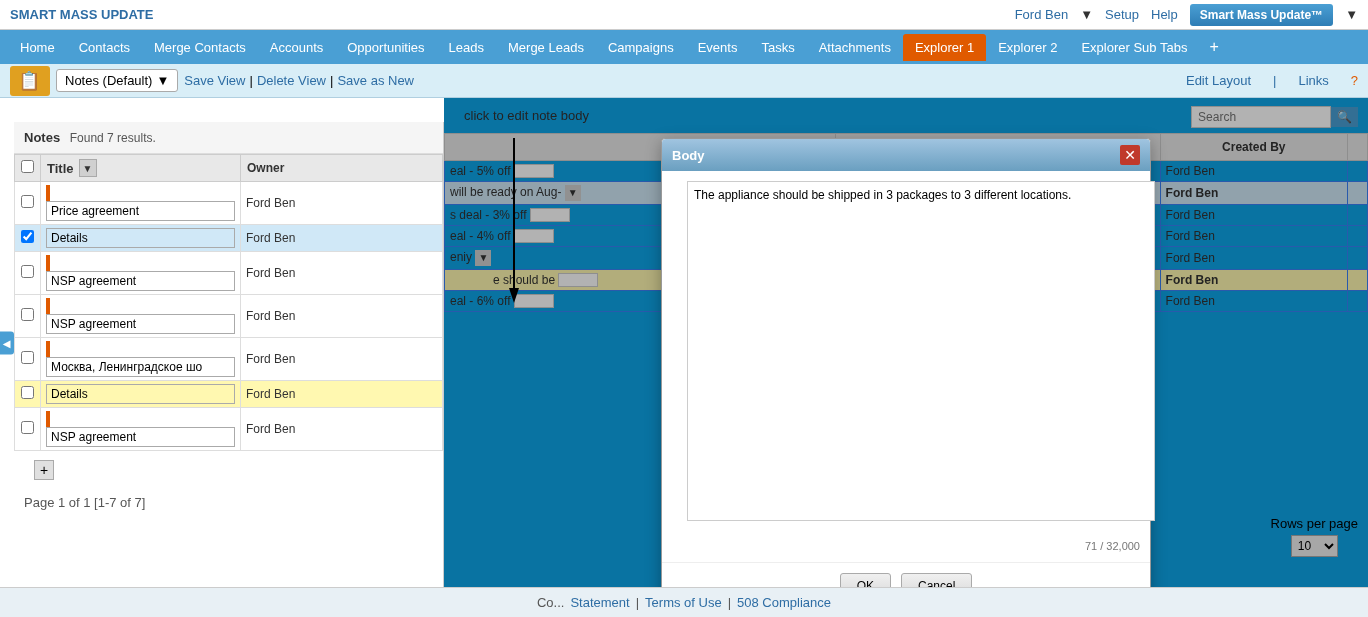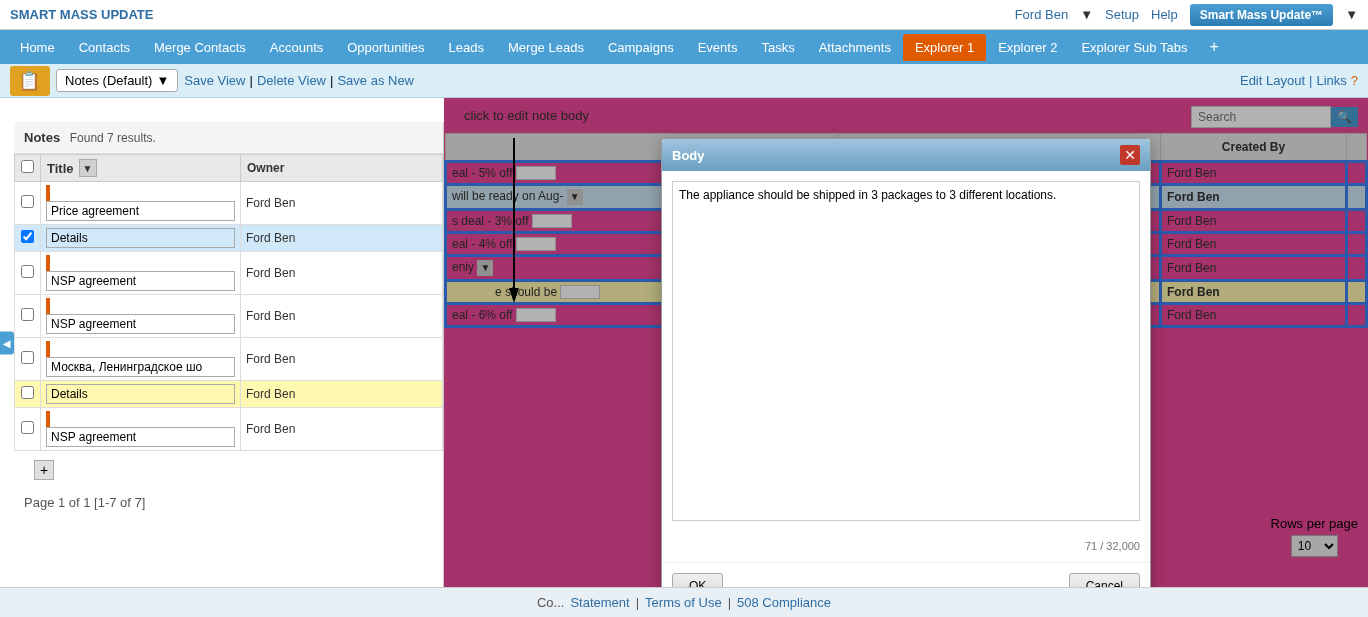--- a/index.html
+++ b/index.html
@@ -65,21 +65,21 @@
       border-bottom: 1px solid #b0cfe0;
     }
     .sub-bar-left { display: flex; align-items: center; gap: 6px; }
     .notes-dropdown {
       display: flex; align-items: center; gap: 4px;
       border: 1px solid #aaa; background: #fff;
       padding: 3px 8px; border-radius: 3px; cursor: pointer;
     }
     .sub-bar-links { display: flex; gap: 4px; font-size: 12px; }
     .sub-bar-links a { color: #2e6da4; text-decoration: none; cursor: pointer; }
-    .sub-bar-right { display: flex; align-items: center; gap: 4px; font-size: 12px; color: #2e6da4; cursor: pointer; }
+    .sub-bar-right { display: flex; align-items: center; gap: 22px; font-size: 12px; color: #2e6da4; cursor: pointer; }
 
     
     .content-area {
       display: flex;
       height: calc(617px - 30px - 34px - 34px - 30px);
       position: relative;
       background: #fff;
     }
 
     
@@ -166,21 +166,21 @@
 
     .pagination {
       padding: 6px 10px;
       font-size: 12px;
       color: #555;
     }
 
     
     .right-panel {
       flex: 1;
-      background: #ec4899;
+      background: #0ea5e9;
       position: relative;
       overflow: hidden;
     }
 
     .edit-note-hint {
       position: absolute;
       top: 10px;
       left: 20px;
       font-size: 13px;
       color: #333;
@@ -226,21 +226,21 @@
     .right-table { width: 100%; border-collapse: collapse; }
     .right-table th {
       background: #e8e8e8;
       border: 1px solid #ccc;
       padding: 4px 6px;
       font-size: 12px;
       color: #333;
       white-space: nowrap;
     }
     .right-table td {
-      border: 3px solid #3b82f6;
+      border: 1px solid #3b82f6;
       padding: 3px 5px;
       font-size: 12px;
       color: #333;
       white-space: nowrap;
     }
     .right-table tr.highlight { background: #d0e8f7; }
     .right-table tr.yellow { background: #fff8b0; }
 
     .rows-per-page {
       position: absolute;
@@ -323,33 +323,34 @@
     }
 
     .modal-textarea {
       width: 100%;
       height: 340px;
       border: 1px solid #ccc;
       font-size: 12px;
       padding: 6px;
       resize: none;
       font-family: Arial, sans-serif;
+      margin-left: 15px;
     }
 
     .modal-char-count {
       text-align: right;
       font-size: 11px;
       color: #777;
       margin-top: 16px;
     }
 
     .modal-footer {
       padding: 10px;
       display: flex;
-      justify-content: space-between;
+      justify-content: center;
       gap: 10px;
       border-top: 1px solid #eee;
     }
 
     .btn-ok {
       background: linear-gradient(to bottom, #f0f0f0, #d8d8d8);
       border: 1px solid #aaa;
       padding: 5px 16px;
       cursor: pointer;
       border-radius: 3px;

